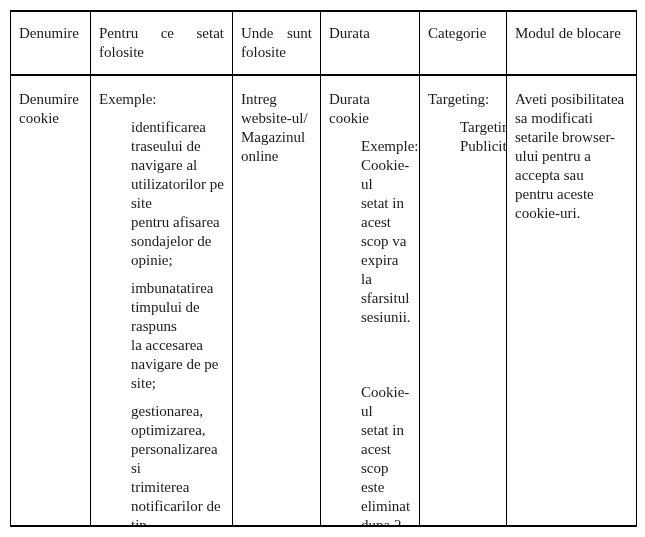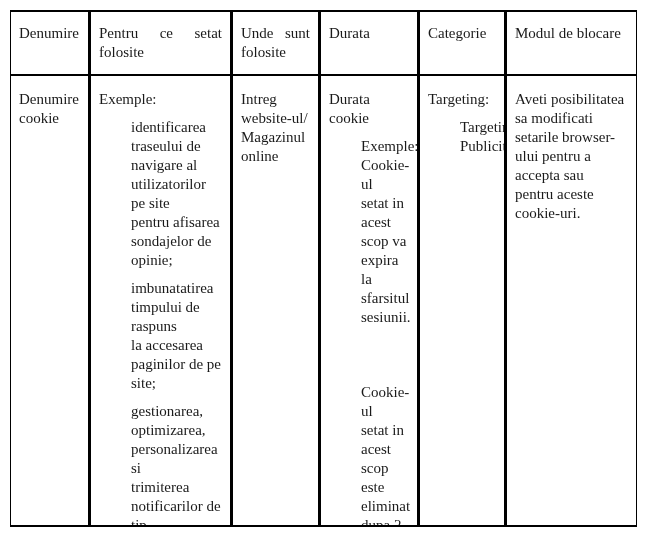--- a/index.html
+++ b/index.html
@@ -24,21 +24,21 @@
     box-sizing: border-box;
     border: solid #000000;
     border-width: 2px 1px 2px 1px;
     display: grid;
     grid-template-columns: 80px 142px 88px 99px 87px 129px;
     grid-template-rows: 64px 1fr;
     background: #ffffff;
   }
   .cell {
     box-sizing: border-box;
-    border-right: 3px solid #000000;
+    border-right: 1px solid #000000;
     padding: 12px 8px 8px 8px;
     font-size: 15px;
     line-height: 19px;
     overflow: hidden;
   }
   .cell.last {
     border-right: none;
   }
   .head {
     border-bottom: 2px solid #000000;
@@ -83,21 +83,21 @@
     <p class="para">identificarea
 traseului de
 navigare al
 utilizatorilor pe site
 pentru afisarea
 sondajelor de
 opinie;</p>
     <p class="para">imbunatatirea
 timpului de raspuns
 la accesarea
-paginilor de pe site;</p>
+navigare de pe site;</p>
     <p class="para">gestionarea,
 optimizarea,
 personalizarea si
 trimiterea
 notificarilor de tip
 push catre
 utilizatori</p>
   </div>
 
   <div class="cell bodycell">

